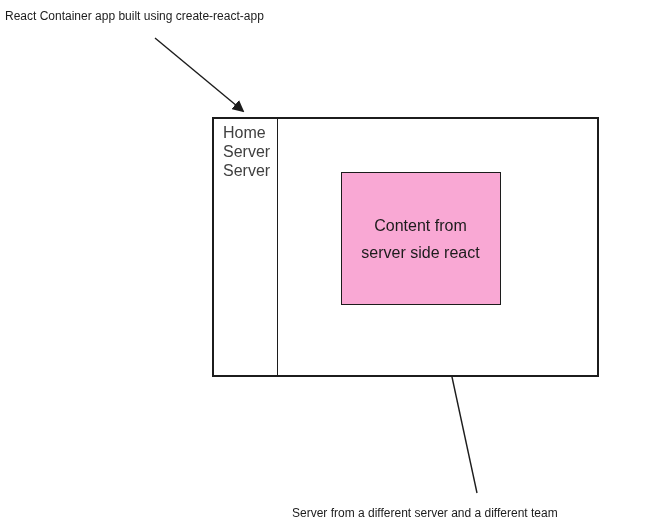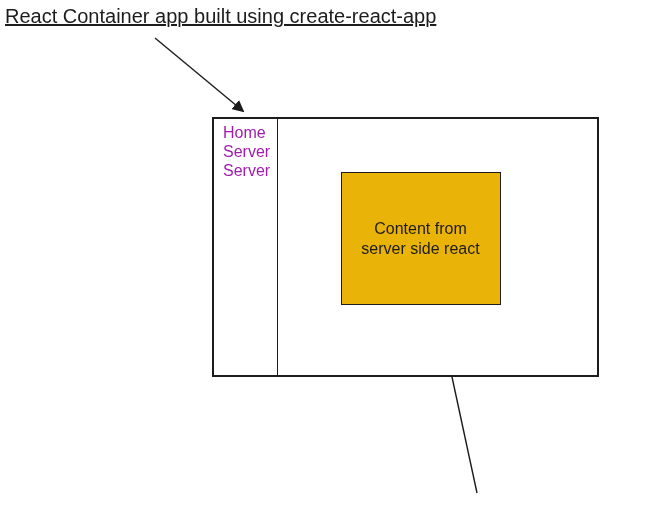--- a/index.html
+++ b/index.html
@@ -10,25 +10,24 @@
     overflow: hidden;
   }
   .canvas {
     position: relative;
     width: 655px; height: 530px;
     background: #ffffff;
     color: #1c1c1c;
   }
   .annotation {
     position: absolute;
-    font-size: 20px;
+    font-size: 12px;
     line-height: 19px;
     color: #1c1c1c;
     white-space: nowrap;
-    text-decoration: underline;
   }
   .annotation.top { left: 5px; top: 7px; }
   .annotation.bottom { left: 292px; top: 504px; }
 
   .outer-box {
     position: absolute;
     left: 212px; top: 117px;
     width: 387px; height: 260px;
     border: 2px solid #1c1c1c;
     background: #ffffff;
@@ -36,40 +35,40 @@
   }
   .nav-sidebar {
     width: 64px;
     height: 100%;
     border-right: 1.5px solid #1c1c1c;
     padding: 4px 0 0 9px;
   }
   .nav-item {
     font-size: 16px;
     line-height: 19px;
-    color: #a21caf;
+    color: #404040;
   }
   .content-area {
     position: relative;
     flex: 1;
     height: 100%;
   }
   .server-content-box {
     position: absolute;
     
     left: 62.5px; top: 53px;
     width: 160px; height: 133px;
     border: 1.5px solid #1c1c1c;
-    background: #eab308;
+    background: #f9a8d4;
     display: flex;
     align-items: center;
     justify-content: center;
     text-align: center;
     font-size: 16px;
-    line-height: 20px;
+    line-height: 27px;
     padding: 10px 12px;
     color: #1c1c1c;
   }
   .arrows-layer {
     position: absolute;
     left: 0; top: 0;
     width: 655px; height: 530px;
     pointer-events: none;
   }
 </style>
@@ -94,14 +93,15 @@
     <div class="nav-sidebar">
       <div class="nav-item">Home</div>
       <div class="nav-item">Server</div>
       <div class="nav-item">Server</div>
     </div>
     <div class="content-area">
       <div class="server-content-box">Content from server side react</div>
     </div>
   </div>
 
+  <div class="annotation bottom">Server from a different server and a different team</div>
 
 </div>
 
 </body></html>

